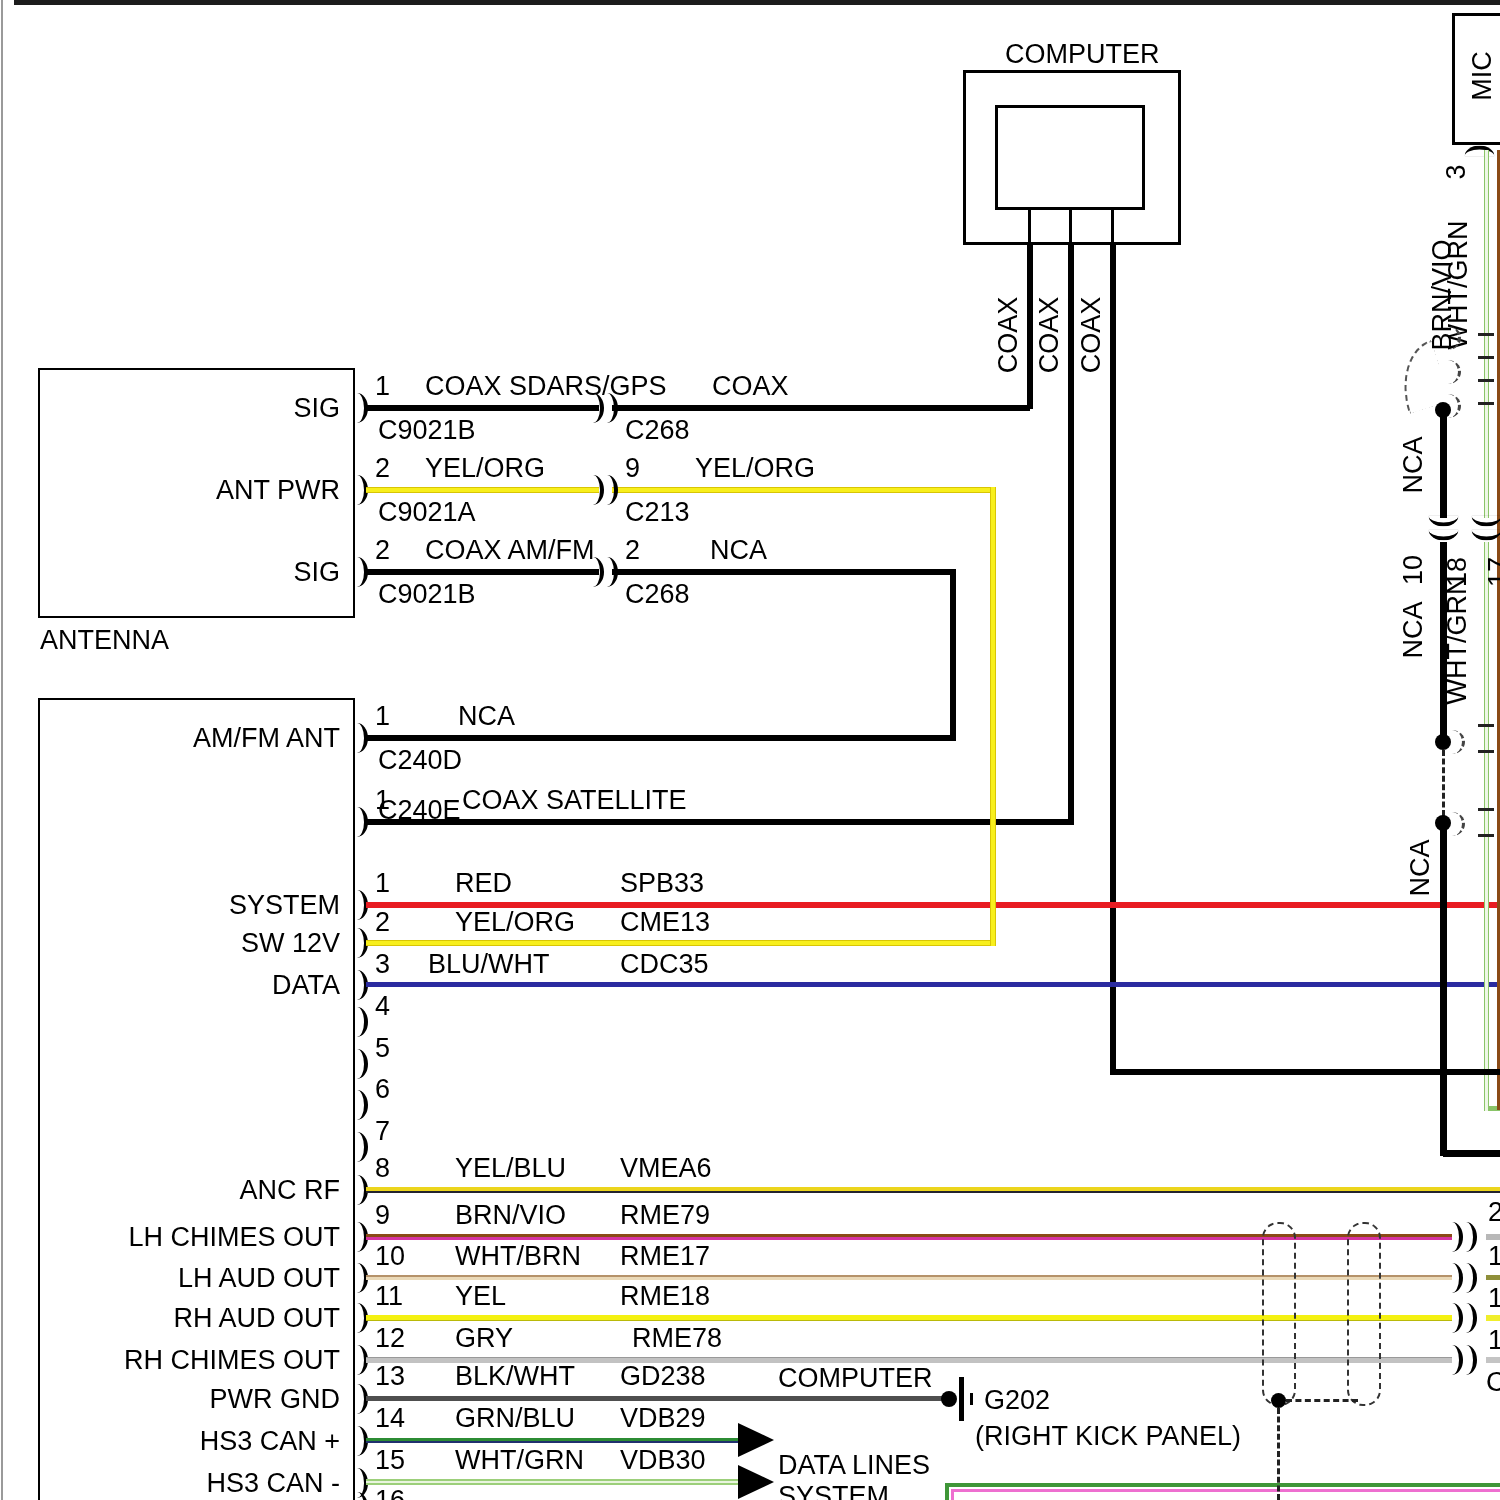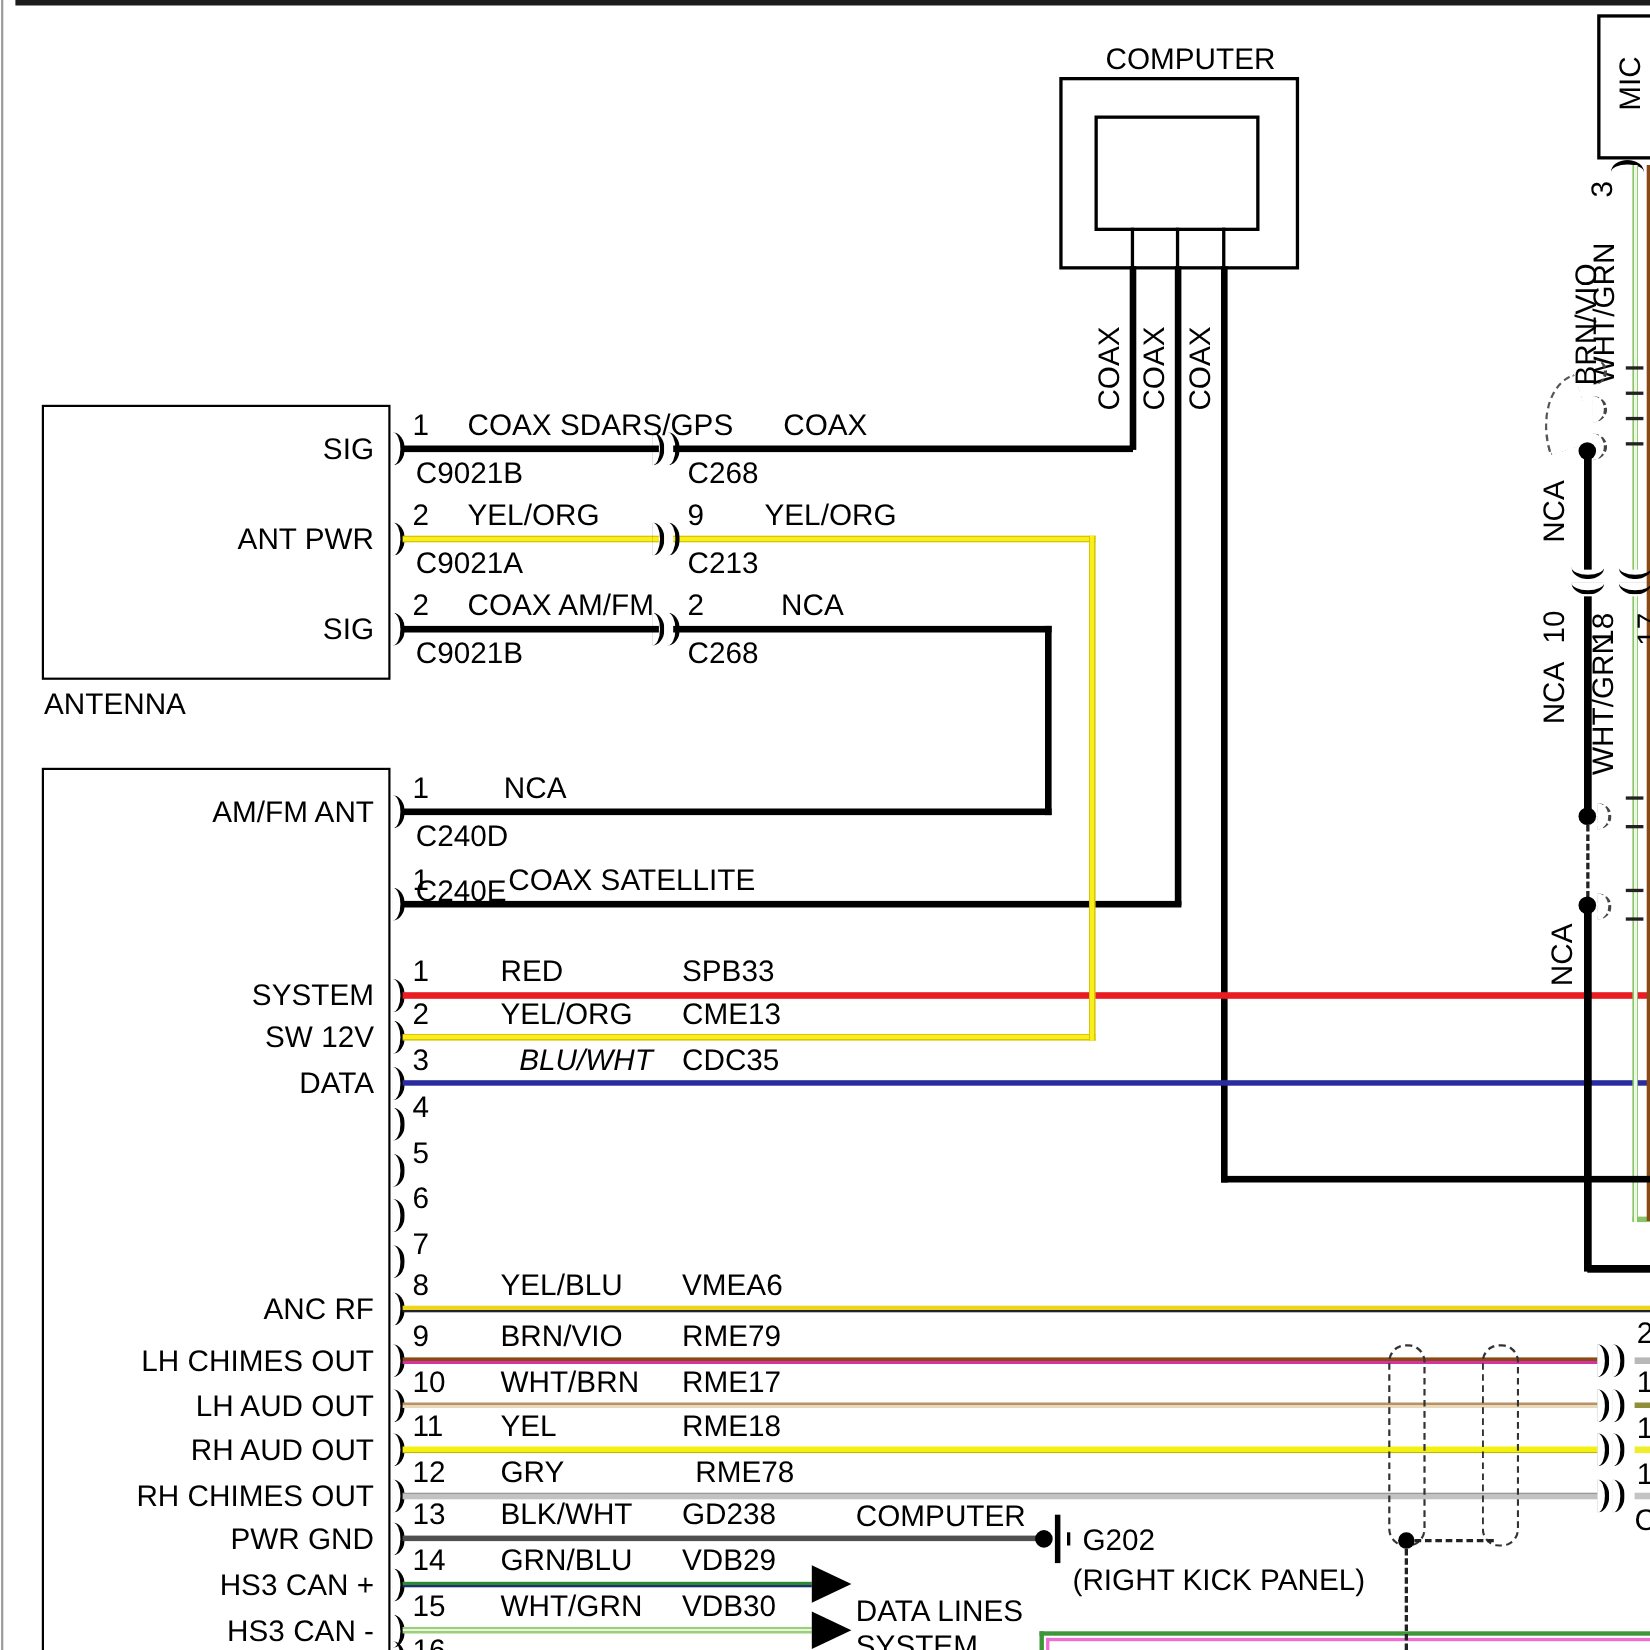--- a/index.html
+++ b/index.html
@@ -131,21 +131,21 @@
   <div class="wh c-yel" style="left:366px;top:940px;width:630px;"></div>
   <div class="wv c-yel" style="left:990px;top:487px;height:459px;background:linear-gradient(90deg,#d8c505 0 1px,#f8ef1c 1px 5px,#d8c505 5px 6px);"></div>
   <div class="t" style="left:375px;top:908px;">2</div>
   <div class="t" style="left:455px;top:908px;">YEL/ORG</div>
   <div class="t" style="left:620px;top:908px;">CME13</div>
 
   <div class="rt" style="top:971px;">DATA</div>
   <div class="parc" style="left:357px;top:970px;"></div>
   <div class="wh c-blu" style="left:366px;top:982px;width:1134px;height:5px;"></div>
   <div class="t" style="left:375px;top:950px;">3</div>
-  <div class="t" style="left:472px;top:950px;font-style:italic;">BLU/WHT</div>
+  <div class="t" style="left:428px;top:950px;">BLU/WHT</div>
   <div class="t" style="left:620px;top:950px;">CDC35</div>
 
   <div class="t" style="left:375px;top:992px;">4</div>
   <div class="parc" style="left:357px;top:1007px;"></div>
   <div class="t" style="left:375px;top:1034px;">5</div>
   <div class="parc" style="left:357px;top:1049px;"></div>
   <div class="t" style="left:375px;top:1075px;">6</div>
   <div class="parc" style="left:357px;top:1090px;"></div>
   <div class="t" style="left:375px;top:1117px;">7</div>
   <div class="parc" style="left:357px;top:1132px;"></div>

